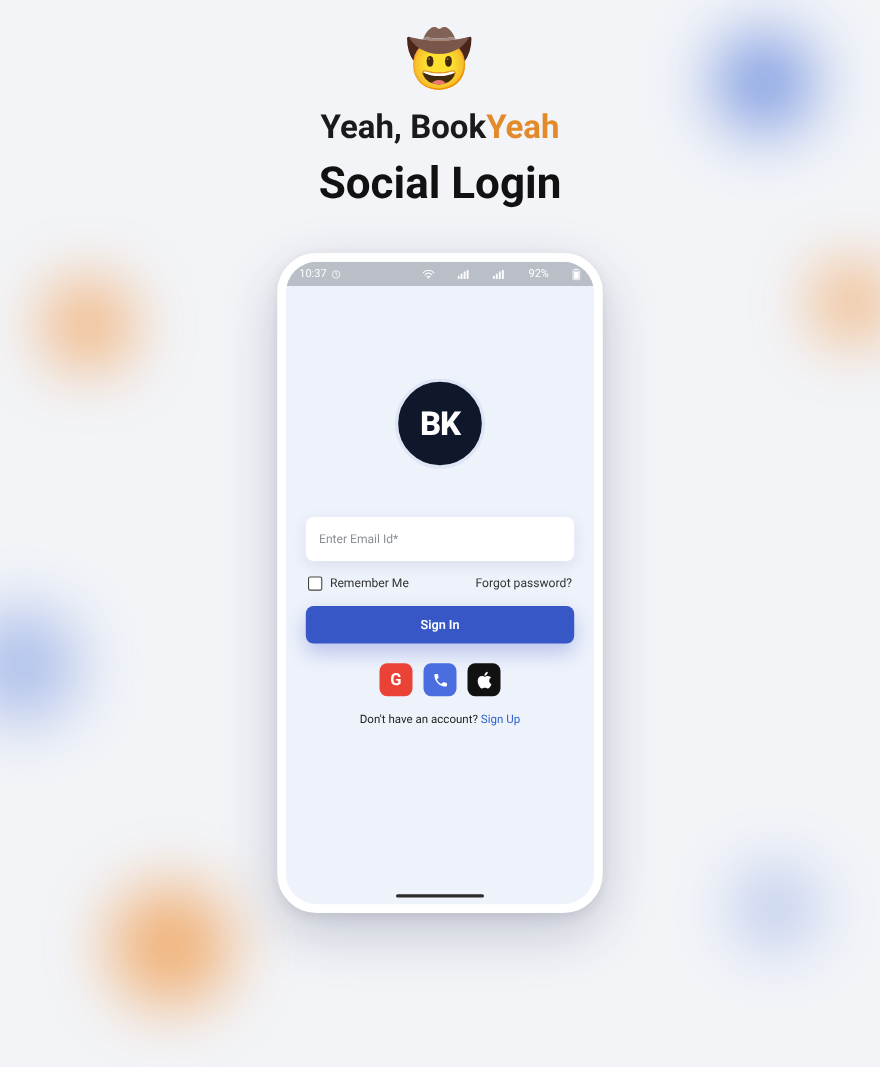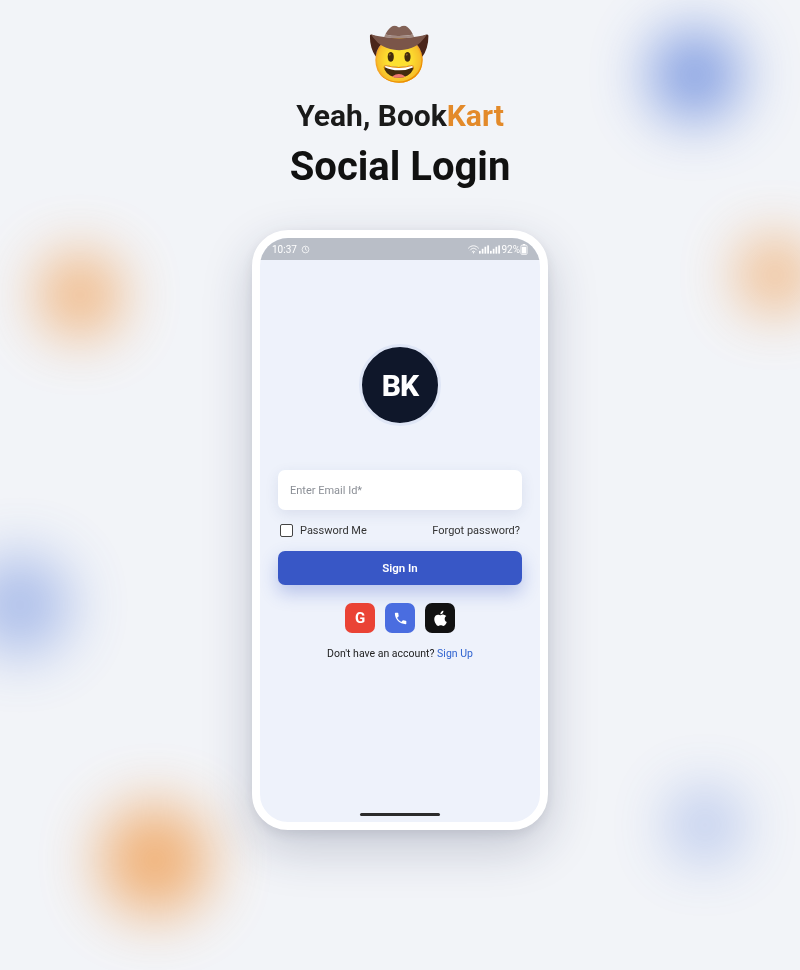--- a/index.html
+++ b/index.html
@@ -41,21 +41,21 @@
     position: relative;
   }
   .statusbar {
     height: 22px;
     background: #b9bec7;
     color: #ffffff;
     font-size: 10px;
     display: flex; align-items: center; justify-content: space-between;
     padding: 0 12px;
   }
-  .statusbar .sb-right { display: flex; align-items: center; gap: 0; justify-content: space-between; }
+  .statusbar .sb-right { display: flex; align-items: center; gap: 21px; justify-content: space-between; }
   .statusbar svg { display: block; }
 
   .screen { padding: 0 18px; height: calc(100% - 22px); position: relative; }
 
   .logo-area { display: flex; justify-content: center; padding-top: 84px; padding-bottom: 44px; }
   .logo-circle {
     width: 82px; height: 82px; border-radius: 50%;
     background: #0f172a; border: 3px solid #dfe6f6;
     display: flex; align-items: center; justify-content: center;
     color: #fff; font-weight: 800; font-size: 30px; letter-spacing: -1px;
@@ -108,21 +108,21 @@
 <div class="blob blue  b1"></div>
 <div class="blob orange b2"></div>
 <div class="blob orange b3"></div>
 <div class="blob blue  b4"></div>
 <div class="blob orange b5"></div>
 <div class="blob blue  b6"></div>
 
 <div class="hero">
   <div class="emoji">🤠</div>
   <div class="title-line1">
-    <span>Yeah, Book</span><span class="accent">Kart</span>
+    <span>Yeah, Book</span><span class="accent">Yeah</span>
   </div>
   <div class="title-line2">Social Login</div>
 </div>
 
 <div class="phone-wrap">
   <div class="phone">
 
     <div class="statusbar">
       <div class="sb-left" style="display:flex;align-items:center;gap:4px;">
         <span>10:37</span>
@@ -166,21 +166,21 @@
       </div>
 
       <div class="field">
         <span class="field-text">Enter Email Id*</span>
       </div>
 
 
       <div class="row-opts">
         <div class="remember">
           <span class="checkbox"></span>
-          <span>Password Me</span>
+          <span>Remember Me</span>
         </div>
         <span class="forgot">Forgot password?</span>
       </div>
 
       <div class="signin-btn">Sign In</div>
 
       <div class="social-row">
         <div class="social-btn sb-google">
           <span>G</span>
         </div>

